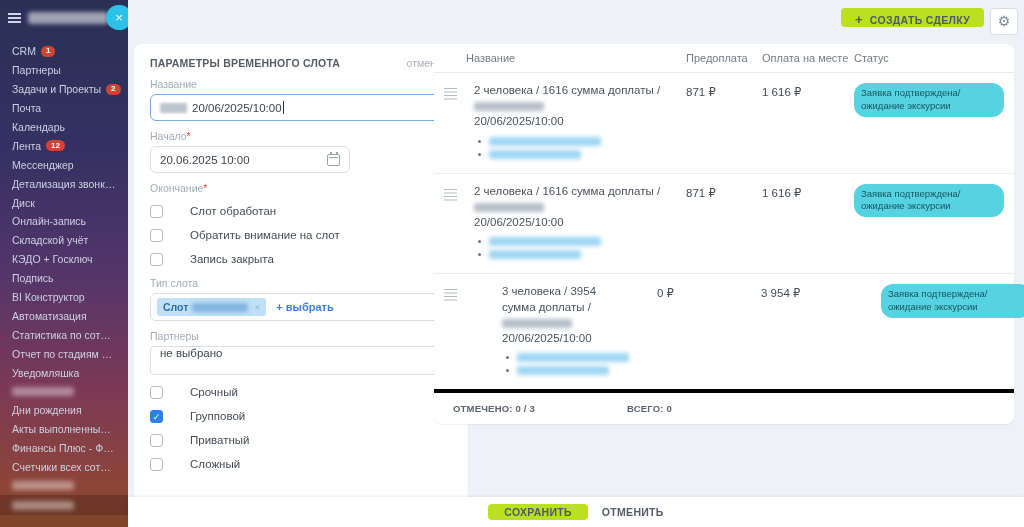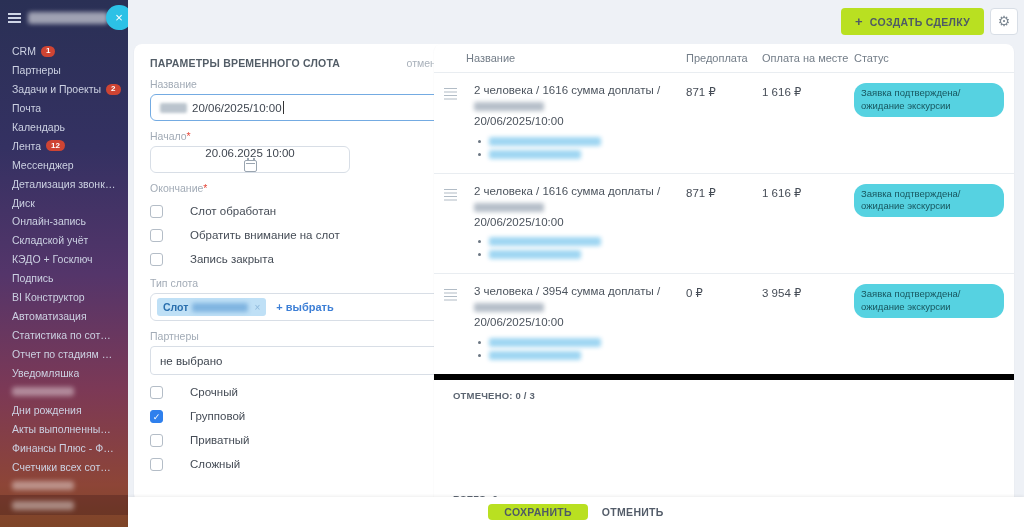--- a/index.html
+++ b/index.html
@@ -19,76 +19,76 @@
   .menu-item { display:flex; align-items:center; height:18.9px; font-size:10.5px; color:#ccd1e2; white-space:nowrap; cursor:pointer; }
   .menu-item .lbl { overflow:hidden; text-overflow:ellipsis; max-width:104px; }
   .menu-badge { margin-left:5px; background:#cf4433; color:#fff; font-size:8px; font-weight:bold;
     border-radius:8px; padding:1.5px 5px; line-height:1; }
   .menu-redact { width:62px; height:9px; border-radius:3px; background:rgba(255,255,255,.42); filter:blur(2.5px); }
   .menu-item.docked { background:rgba(40,10,20,.25); width:128px; margin-left:-12px; padding-left:12px; height:20px; }
 
   
   .topbar { position:absolute; left:128px; right:0; top:0; height:44px; }
   .btn-lime { background:#b9e021; border:none; border-radius:4px; color:#4e5a65; font-weight:bold;
-    font-size:10.5px; letter-spacing:.3px; padding:4px 14px; height:27px; cursor:pointer; font-family:inherit; }
+    font-size:10.5px; letter-spacing:.3px; padding:4px 14px; height:19px; cursor:pointer; font-family:inherit; }
   .create-deal { position:absolute; right:40px; top:8px; }
   .create-deal .plus { font-size:13px; margin-right:7px; font-weight:bold; }
   .gear-btn { position:absolute; right:6px; top:8px; width:28px; height:27px; background:#fff;
     border:1px solid #d8dee6; border-radius:4px; color:#7d8893; font-size:14px; line-height:25px; text-align:center; cursor:pointer; }
 
   
   .card { background:#fff; border-radius:8px; box-shadow:0 1px 2px rgba(50,60,80,.07); position:absolute; }
   .form-card { left:134px; top:44px; width:334px; height:458px; padding:13px 16px; overflow:hidden; }
   .form-head { display:flex; justify-content:space-between; align-items:center; margin-bottom:6px; }
   .form-title { font-size:10.5px; font-weight:bold; color:#535d67; letter-spacing:.2px; }
   .link-cancel { font-size:10.5px; color:#a8b0ba; cursor:pointer; }
   .f-label { font-size:10.5px; color:#a2abb6; margin:9px 0 4px; }
   .req { color:#e5493c; }
   .f-input { border:1px solid #d8dee6; border-radius:6px; height:27px; display:flex; align-items:center;
     padding:0 9px; font-size:11.5px; color:#3f4650; background:#fff; }
   .f-input.focused { border-color:#74abe2; }
-  .f-input.w-date { width:200px; justify-content:space-between;flex-direction:column; }
+  .f-input.w-date { width:200px; justify-content:space-between; }
   .caret { width:1px; height:13px; background:#333; margin-left:1px; }
   .redact-chip { display:inline-block; width:27px; height:10px; border-radius:2px; background:#97a6b4; opacity:.65; filter:blur(1.6px); margin-right:5px; }
   .cal-icon { width:13px; height:12px; border:1px solid #9aa5b0; border-radius:2px; position:relative; }
   .cal-icon::before { content:""; position:absolute; left:1px; right:1px; top:2px; height:1px; background:#9aa5b0; }
   .cal-icon::after { content:""; position:absolute; top:-3px; left:2px; width:2px; height:3px; background:#9aa5b0; box-shadow:6px 0 0 #9aa5b0; }
   .chk-row { display:flex; align-items:flex-start; margin:11px 0; cursor:pointer;gap:19px; }
   .chk-box { width:13px; height:13px; border:1px solid #b4bdc7; border-radius:3px; margin-right:8px; flex:none;
     display:flex; align-items:center; justify-content:center; background:#fff; }
   .chk-box.on { background:#2f80ed; border-color:#2f80ed; color:#fff; font-size:9px; }
   .chk-lbl { font-size:11.5px; color:#454c56; }
   .tag-field { border:1px solid #d8dee6; border-radius:6px; min-height:28px; display:flex; align-items:center; padding:3px 6px; }
   .tag-chip { background:#bfe0f6; border-radius:3px; padding:3px 6px; display:flex; align-items:center;
     font-size:10.5px; font-weight:bold; color:#2a6fae; }
   .tag-redact { display:inline-block; width:56px; height:9px; border-radius:2px; background:#7fb4e0; filter:blur(2px); margin-left:4px; }
   .tag-x { margin-left:6px; color:#8fb9dc; font-weight:normal; font-size:10px; cursor:pointer; }
   .link-add { color:#3d7fd6; font-size:11px; font-weight:bold; margin-left:10px; cursor:pointer; }
-  .sel { border:1px solid #d8dee6; border-radius:4px; height:29px; display:flex; align-items:center;
+  .sel { border:1px solid #d8dee6; border-radius:4px; height:29px; display:flex; align-items:flex-start;
     justify-content:space-between; padding:0 9px; font-size:11.5px; color:#3f4650; cursor:pointer; background:#fff; }
   .chev { color:#6b7682; font-size:9px; margin-left:6px; }
 
   
   .table-card { left:434px; top:44px; width:580px; padding:0 0 0 0; }
   .t-grid { display:grid; grid-template-columns:22px 1fr 76px 92px 150px; padding:0 10px; align-items:start; }
   .t-head { height:29px; align-items:center; border-bottom:1px solid #e9edf1; }
   .t-head .t-col { font-size:11px; color:#737d88; }
   .t-row { padding-top:10px; padding-bottom:10px; border-bottom:1px solid #e9edf1; }
-  .t-row:last-of-type { border-bottom:6px solid #000000; }
+  .t-row:last-of-type { border-bottom:4px solid #000000;gap:28px; }
   .drag { width:13px; height:1.2px; background:#b2bcc6; box-shadow:0 3.5px 0 #b2bcc6,0 7px 0 #b2bcc6,0 10.5px 0 #b2bcc6; margin-top:5px; cursor:grab; }
   .r-title { font-size:11.5px; color:#4b535d; line-height:1.35; padding-right:14px;margin-left:8px; }
   .r-redact { display:inline-block; width:70px; height:9px; border-radius:2px; background:#b6bfc9; filter:blur(2px); vertical-align:middle; }
   .r-bullets { margin:7px 0 0 12px; }
   .r-bullet { display:flex; align-items:center; margin:4px 0; }
   .r-bullet .dot { width:3px; height:3px; border-radius:50%; background:#6b7682; margin-right:8px; flex:none; }
   .b-redact { display:inline-block; height:9px; border-radius:2px; background:#9fd6f2; filter:blur(2px); }
   .money { font-size:11.5px; color:#454c56; padding-top:2px; }
   .status-badge { background:#56d2e1; color:#17555e; border-radius:12px; padding:4px 7px; font-size:9.5px;
     line-height:1.35; display:inline-block; }
-  .t-foot { display:flex; gap:92px; padding:10px 10px 10px 19px; font-size:9.5px; color:#5b6470; font-weight:bold; letter-spacing:.2px;flex-direction:column; }
+  .t-foot { display:flex; gap:92px; padding:10px 10px 10px 19px; font-size:9.5px; color:#5b6470; font-weight:bold; letter-spacing:.2px; }
 
   
   .footer-bar { position:absolute; left:128px; right:0; bottom:0; height:30px; background:#fff; z-index:10;
     box-shadow:0 -1px 3px rgba(0,0,0,.07); display:flex; align-items:center; justify-content:center; gap:14px; }
   .btn-save { height:16px; padding:0 16px; font-size:10.5px; }
   .btn-text { background:none; border:none; color:#535c69; font-weight:bold; font-size:10.5px; letter-spacing:.3px; cursor:pointer; font-family:inherit; }
 </style>
 </head>
 <body>
 

